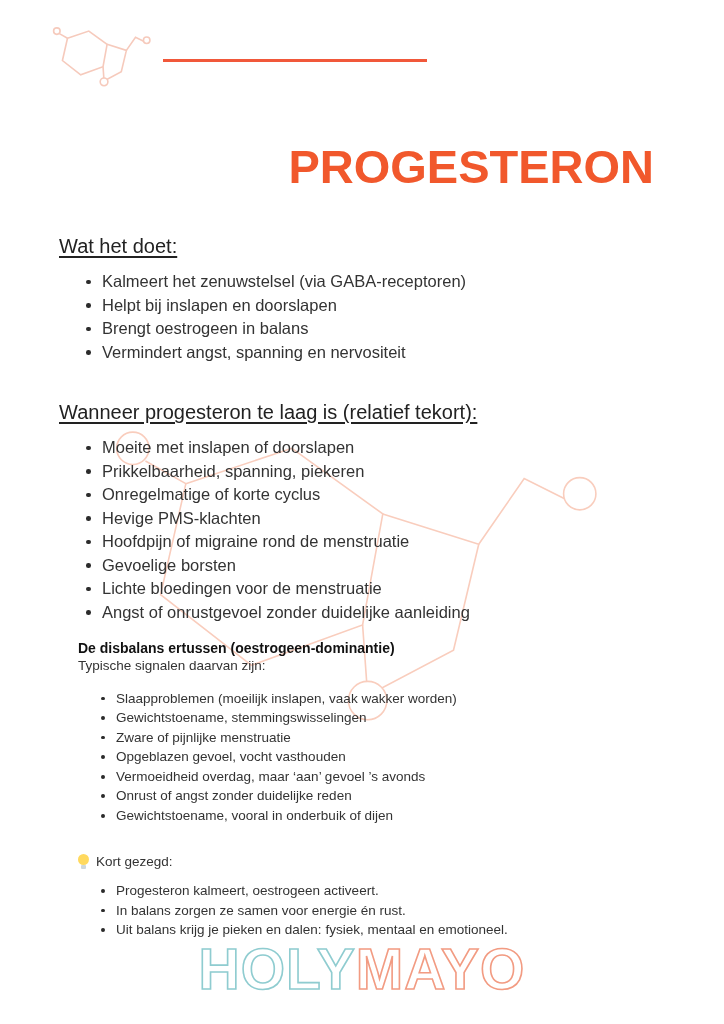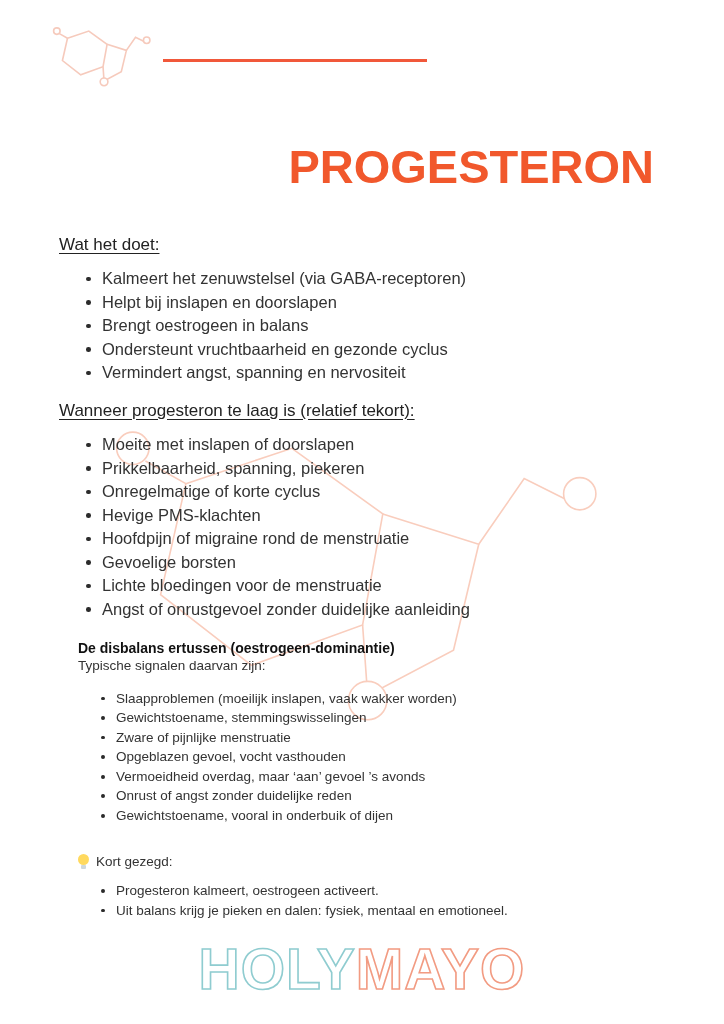--- a/index.html
+++ b/index.html
@@ -23,21 +23,21 @@
     position:absolute;top:139px;right:70px;margin:0;
     font-size:47px;font-weight:700;letter-spacing:0px;
     color:#f1582c;z-index:1;
   }
 
   .section{position:absolute;z-index:1;}
   .sec-lg{left:59px;width:580px;font-size:16.5px;}
   .sec-sm{left:78px;width:640px;font-size:13.5px;}
 
   .sec-heading{
-    font-size:17px;font-weight:400;text-decoration:underline;
+    font-size:20px;font-weight:400;text-decoration:underline;
     text-underline-offset:3px;margin:0 0 5px 0;color:#222;
   }
   .sec-heading-bold{font-size:14px;font-weight:700;margin:0;color:#111;}
   .sec-paragraph{margin:2px 0 0 0;line-height:20.5px;color:#333;}
   .sec-leadin{margin:0;line-height:20.5px;color:#333;}
 
   ul{list-style:none;margin:12px;padding:0;}
   li{position:relative;color:#333;}
   li::before{
     content:"";position:absolute;border-radius:50%;background:#2b2b2b;
@@ -93,21 +93,20 @@
   <div class="top-divider"></div>
 
   <h1 class="page-title">PROGESTERON</h1>
 
   <div class="section sec-lg" style="top:235px">
     <h2 class="sec-heading">Wat het doet:</h2>
     <ul>
       <li>Kalmeert het zenuwstelsel (via GABA-receptoren)</li>
       <li>Helpt bij inslapen en doorslapen</li>
       <li>Brengt oestrogeen in balans</li>
-      <li>Ondersteunt vruchtbaarheid en gezonde cyclus</li>
       <li>Vermindert angst, spanning en nervositeit</li>
     </ul>
   </div>
 
   <div class="section sec-lg" style="top:401px">
     <h2 class="sec-heading">Wanneer progesteron te laag is (relatief tekort):</h2>
     <ul>
       <li>Moeite met inslapen of doorslapen</li>
       <li>Prikkelbaarheid, spanning, piekeren</li>
       <li>Onregelmatige of korte cyclus</li>
@@ -133,19 +132,20 @@
     </ul>
   </div>
 
   <div class="section sec-sm" style="top:854px">
     <div class="summary-heading">
       <span class="bulb"></span>
       <span>Kort gezegd:</span>
     </div>
     <ul>
       <li>Progesteron kalmeert, oestrogeen activeert.</li>
+      <li>In balans zorgen ze samen voor energie én rust.</li>
       <li>Uit balans krijg je pieken en dalen: fysiek, mentaal en emotioneel.</li>
     </ul>
   </div>
 
   <div class="logo"><span class="holy">HOLY</span><span class="mayo">MAYO</span></div>
 
 </div>
 
 </body></html>

